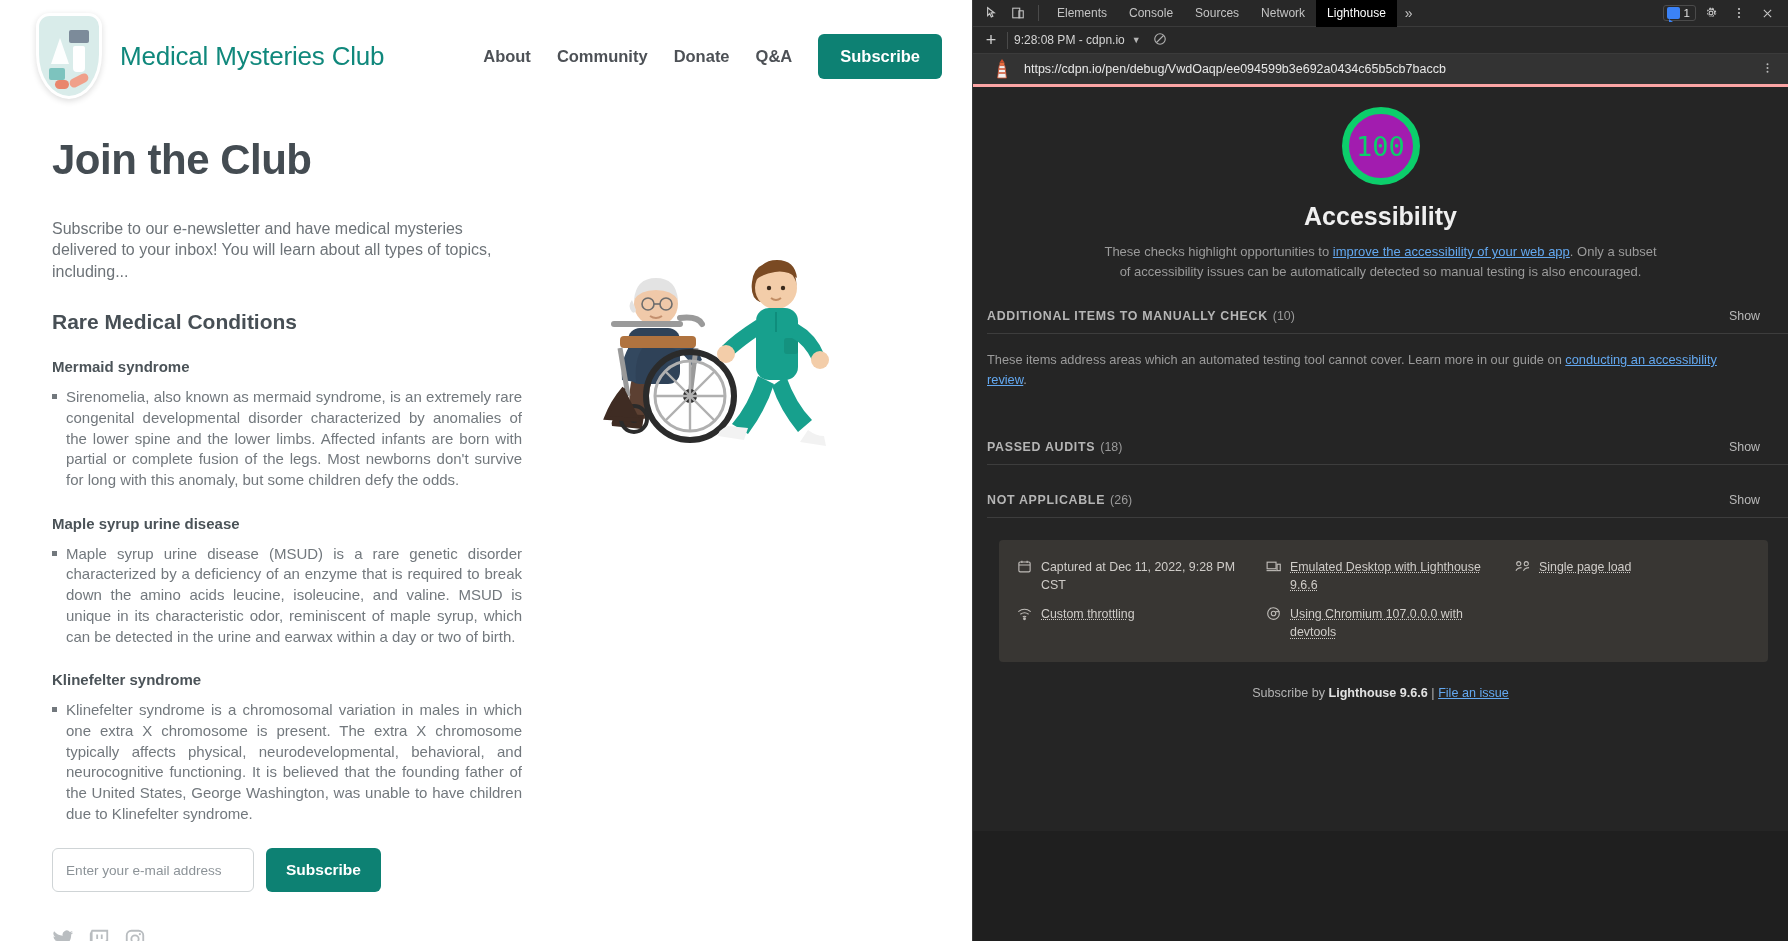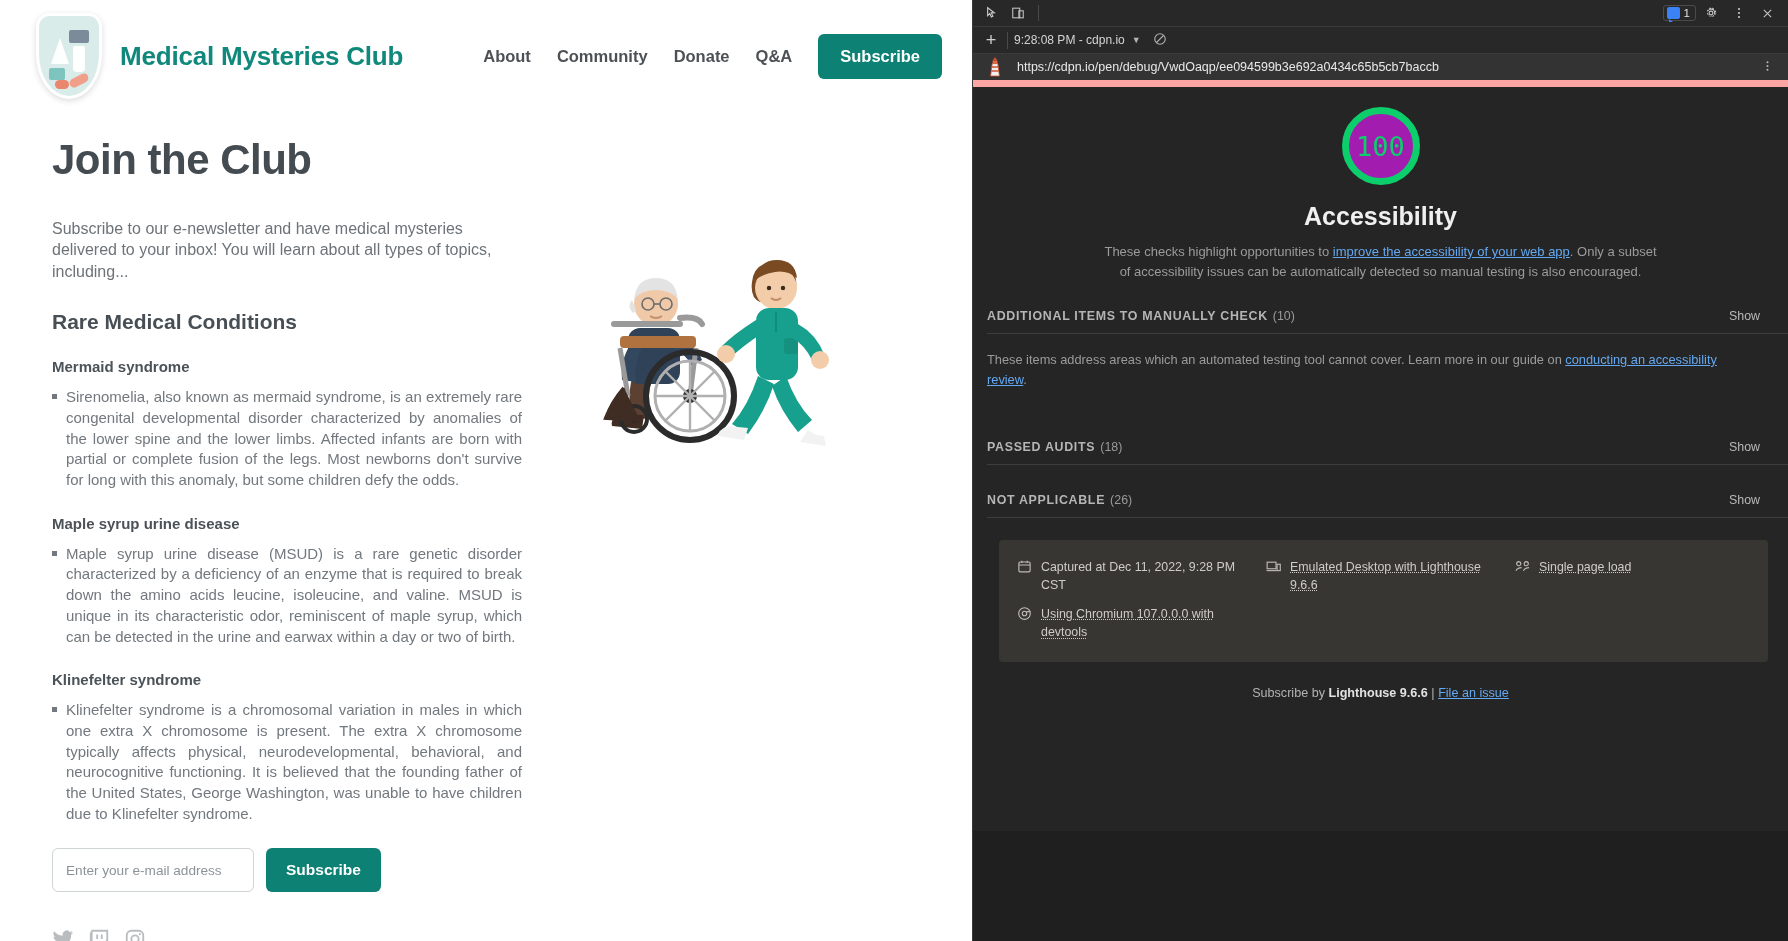--- a/index.html
+++ b/index.html
@@ -61,21 +61,21 @@
   .logo-shield .pill2 {
     position: absolute; left: 16px; top: 64px;
     width: 14px; height: 9px; background: #e9866d;
     border-radius: 6px;
   }
   .logo-shield .box {
     position: absolute; left: 10px; top: 52px;
     width: 16px; height: 12px; background: #3fa9a0; opacity:.6; border-radius:2px;
   }
   .brand {
-    font-size: 26px; font-weight: bold; color: #10887c;
+    font-size: 26px; font-weight: normal; color: #10887c;
     letter-spacing: -0.2px;
   }
   .nav {
     margin-left: auto;
     display: flex; align-items: center; gap: 26px;
   }
   .nav a {
     color: #4d5156; font-size: 16.5px; text-decoration: none; font-weight: 600;
   }
   .btn-subscribe-nav {
@@ -173,21 +173,21 @@
     border-bottom: 1px solid #3b3b3b; padding-left: 4px; flex: 0 0 auto;
   }
   .lh-plus { color: #cfcfcf; font-size: 18px; width: 28px; text-align:center; cursor:pointer; }
   .lh-vsep { width: 1px; height: 17px; background: #4a4a4a; margin: 0 6px 0 2px; }
   .lh-runsel { color: #d4d4d4; font-size: 12px; display:flex; align-items:center; gap:7px; cursor:pointer; }
   .lh-caret { font-size: 9px; color: #b5b5b5; }
   .lh-noicon { margin-left: 12px; color: #b0b0b0; font-size: 14px; cursor:pointer; }
 
   .url-bar {
     height: 33px; background: #333333; display: flex; align-items: center;
-    padding: 0 10px 0 14px; border-bottom: 7px solid #fca5a5; flex: 0 0 auto;
+    padding: 0 10px 0 21px; border-bottom: 3px solid #fca5a5; flex: 0 0 auto;
   }
   .lh-logo { width: 16px; height: 20px; margin-right: 14px; flex: 0 0 auto; }
   .url-text { color: #e8e8e8; font-size: 12.5px; flex: 1; white-space: nowrap; overflow: hidden; }
   .kebab { color: #bbb; font-size: 14px; line-height: 1; letter-spacing: 0; cursor: pointer; padding: 0 4px; }
 
   .report {
     flex: 1; background: #252525; overflow: hidden; position: relative;
   }
   .score-wrap { text-align: center; padding-top: 20px; }
   .gauge {
@@ -384,20 +384,28 @@
           <path d="M3 2 l0 9 2.4 -2.4 1.8 4 1.8 -.8 -1.8 -3.9 3.4 -.1z"></path>
         </svg>
       </div>
       <div class="dt-ic">
         <svg width="14" height="14" viewBox="0 0 16 16" fill="none" stroke="currentColor" stroke-width="1.2">
           <rect x="2" y="2.5" width="8" height="11"></rect>
             <rect x="9" y="5.5" width="5" height="8"></rect>
         </svg>
       </div>
       <div class="dt-sep"></div>
+      <div class="dt-tabs">
+        <div class="dt-tab">Elements</div>
+        <div class="dt-tab">Console</div>
+        <div class="dt-tab">Sources</div>
+        <div class="dt-tab">Network</div>
+        <div class="dt-tab active">Lighthouse</div>
+        <div class="dt-tab more">»</div>
+      </div>
       <div class="dt-right">
         <div class="issues-badge">
           <span class="bub"></span>
           <span>1</span>
         </div>
         <div class="dt-ic">
           <svg width="14" height="14" viewBox="0 0 16 16" fill="currentColor">
               <path d="M8 5.2a2.8 2.8 0 1 0 0 5.6 2.8 2.8 0 0 0 0-5.6zm0 4.3a1.5 1.5 0 1 1 0-3 1.5 1.5 0 0 1 0 3z"></path>
               <path d="M14 9.1l-1.2-.4a4.9 4.9 0 0 0 0-1.4l1.2-.4-.6-1.8-1.2.4a4.9 4.9 0 0 0-1-1l.4-1.2L9.8 1.7l-.4 1.2a4.9 4.9 0 0 0-1.4 0L7.6 1.7 5.8 2.3l.4 1.2a4.9 4.9 0 0 0-1 1L4 4.1l-.6 1.8 1.2.4a4.9 4.9 0 0 0 0 1.4l-1.2.4.6 1.8 1.2-.4c.3.4.6.7 1 1l-.4 1.2 1.8.6.4-1.2c.5.1.9.1 1.4 0l.4 1.2 1.8-.6-.4-1.2c.4-.3.7-.6 1-1l1.2.4.6-1.8zM8 11.6a3.6 3.6 0 1 1 0-7.2 3.6 3.6 0 0 1 0 7.2z"></path>
             </svg>
@@ -501,20 +509,27 @@
         <div class="meta-item">
           <svg class="mi" viewBox="0 0 16 16" fill="none" stroke="currentColor" stroke-width="1.2">
               <circle cx="4" cy="5" r="2.2"></circle>
               <circle cx="12" cy="5" r="2.2"></circle>
               <path d="M1 12.6 q1.6-3.4 6-3.4 M9 12.6 q1.5-3.4 6-3.4"></path>
             </svg>
           <span class="mt link">Single page load</span>
         </div>
         <div class="meta-item">
           <svg class="mi" viewBox="0 0 16 16" fill="none" stroke="currentColor" stroke-width="1.2">
+              <path d="M1.4 6 q6.6-5 13.2 0 M3.6 8.8 q4.4-3.2 8.8 0 M6.2 11.6 q1.8-1.4 3.6 0"></path>
+              <circle cx="8" cy="13.6" r=".9" fill="currentColor"></circle>
+            </svg>
+          <span class="mt link">Custom throttling</span>
+        </div>
+        <div class="meta-item">
+          <svg class="mi" viewBox="0 0 16 16" fill="none" stroke="currentColor" stroke-width="1.2">
               <circle cx="8" cy="8" r="6.2"></circle>
               <circle cx="8" cy="8" r="2.4"></circle>
               <path d="M10.2 6 h4.2"></path>
             </svg>
           <span class="mt link">Using Chromium 107.0.0.0 with devtools</span>
         </div>
       </div>
 
       <div class="generated"><span>Subscribe by </span><b>Lighthouse 9.6.6</b><span> | </span><a href="#">File an issue</a></div>
     </div>

